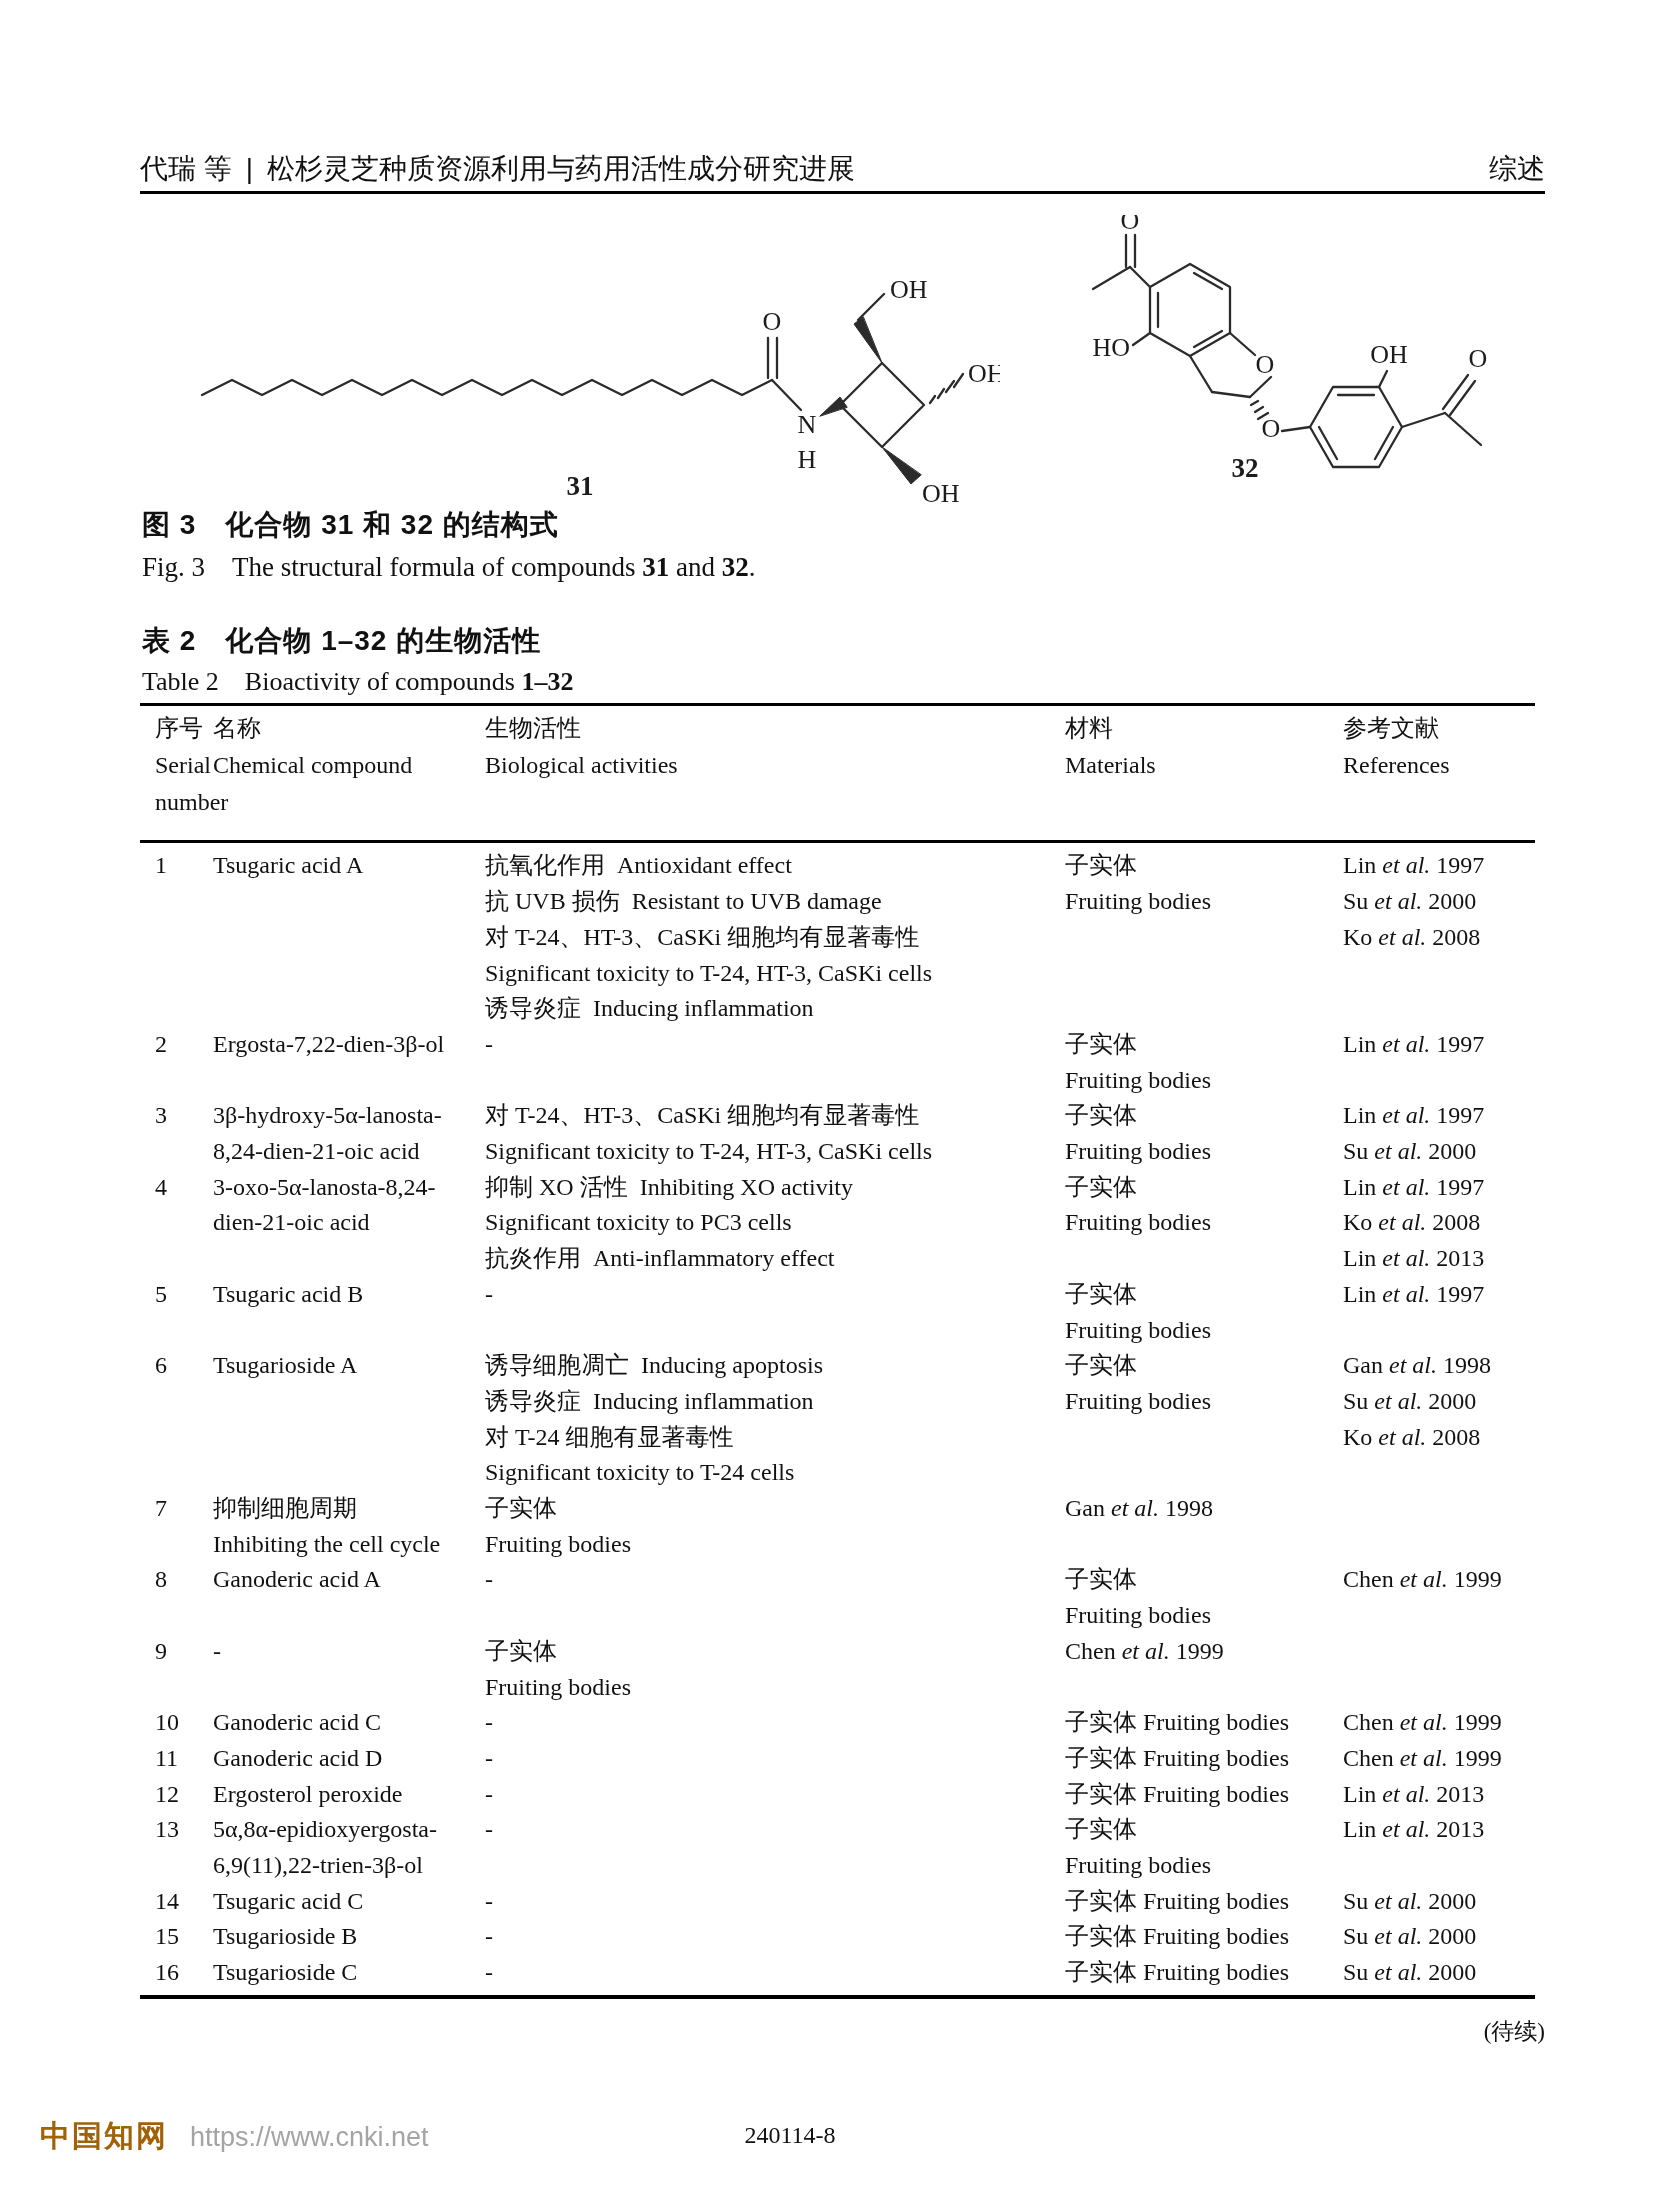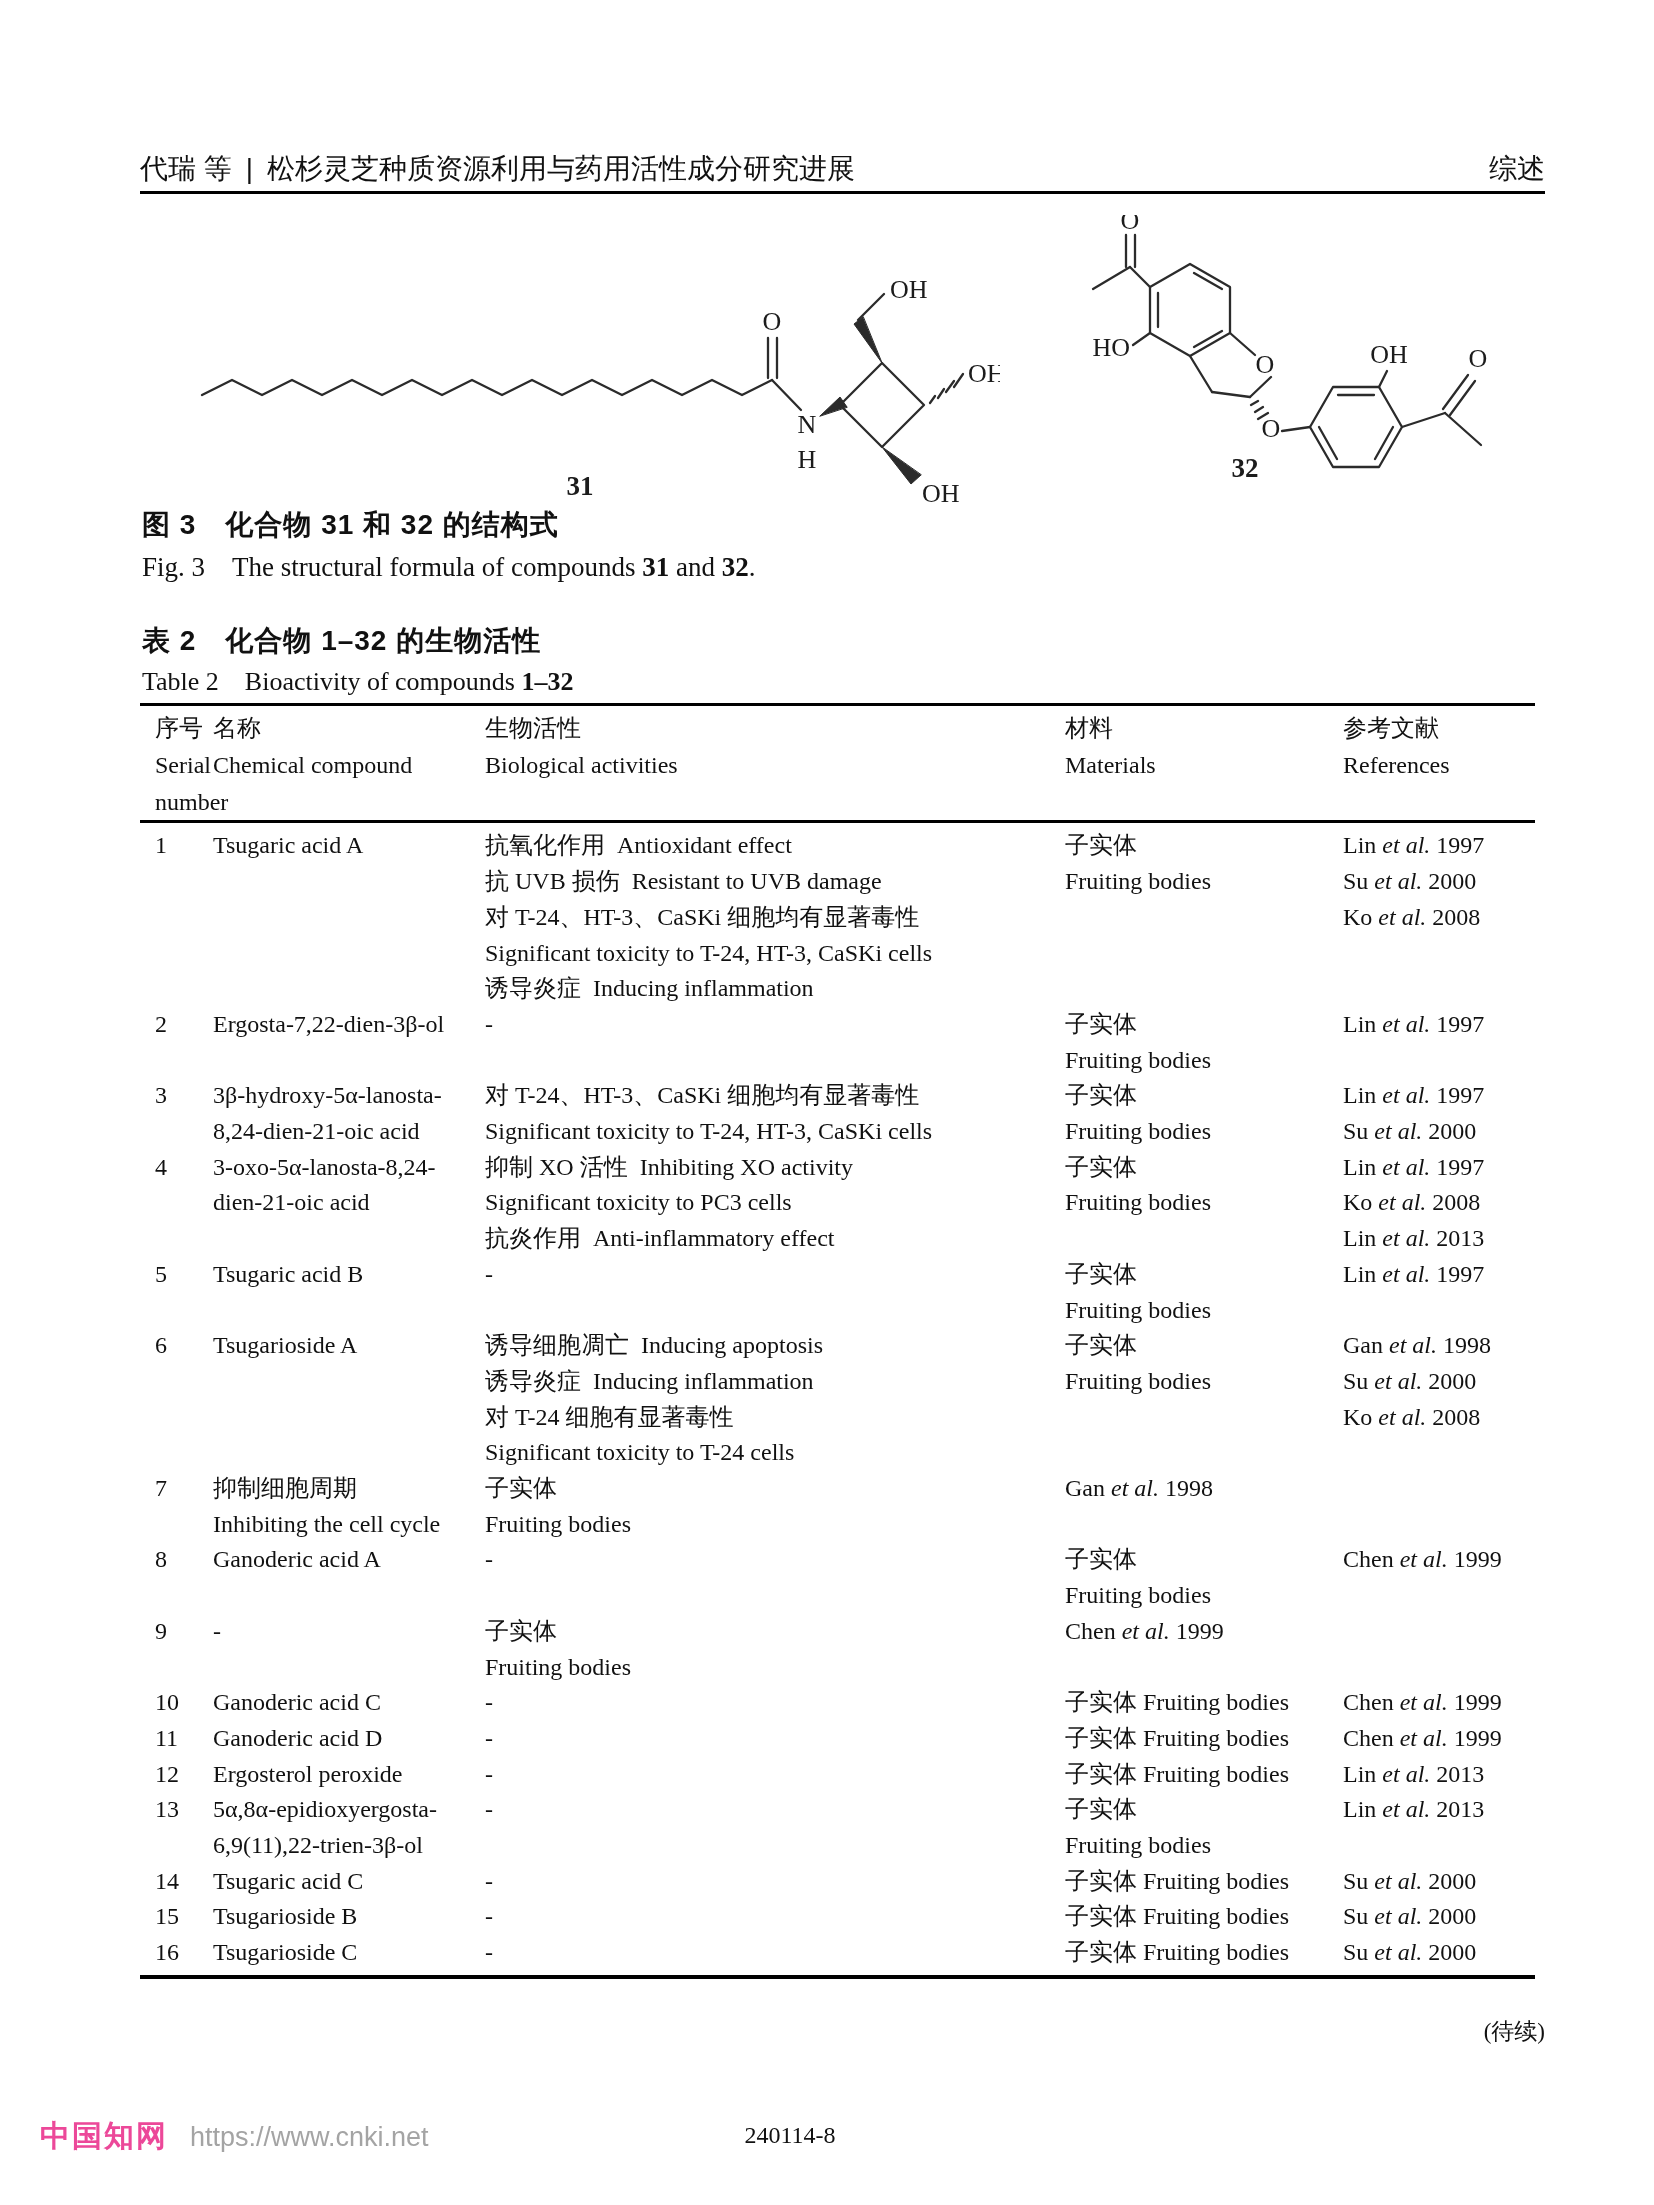--- a/index.html
+++ b/index.html
@@ -32,32 +32,32 @@
   .caption-en { position:absolute; left:142px; top:549px; font-size:27px; }
 
   .tabletitle-zh { position:absolute; left:142px; top:622px; font-size:28px; font-weight:bold;
                    font-family:"Liberation Sans","DejaVu Sans",sans-serif; letter-spacing:1px;}
   .tabletitle-en { position:absolute; left:142px; top:664px; font-size:26px; }
 
   
   .btable { position:absolute; left:140px; top:703px; width:1395px; font-size:24px; }
   .rule-top, .rule-mid { height:3px; background:#000; }
   .rule-bot { height:4px; background:#000; }
-  .t-head { padding:4px 0 0 0; }
+  .t-head { padding:4px 0 20px 0; }
   .t-row, .t-headgrid { display:grid; grid-template-columns:73px 272px 580px 278px 192px; }
   .t-body { padding:5px 0 4px 0; }
   .tl { white-space:pre; line-height:35.7px; }
   .t-head .tl { line-height:36.8px; }
   .c-serial { padding-left:15px; }
   .continued { position:absolute; left:140px; top:2016px; width:1405px; text-align:right;
                font-size:23px; }
 
   
   .footer-mark { position:absolute; left:40px; top:2116px; display:flex; align-items:baseline; gap:22px; }
-  .footer-mark .logo { font-size:30px; font-weight:bold; color:#ec4899;
+  .footer-mark .logo { font-size:30px; font-weight:bold; color:#a16207;
                        font-family:"Liberation Sans","DejaVu Sans",sans-serif; letter-spacing:2px; }
   .footer-mark .url { font-size:27px; color:#a4a4a4;
                       font-family:"Liberation Sans","DejaVu Sans",sans-serif; }
   .pagecode { position:absolute; left:700px; top:2122px; width:180px; text-align:center; font-size:24px; }
 
   i.etal { font-style:italic; }
 </style>
 </head>
 <body>
 

